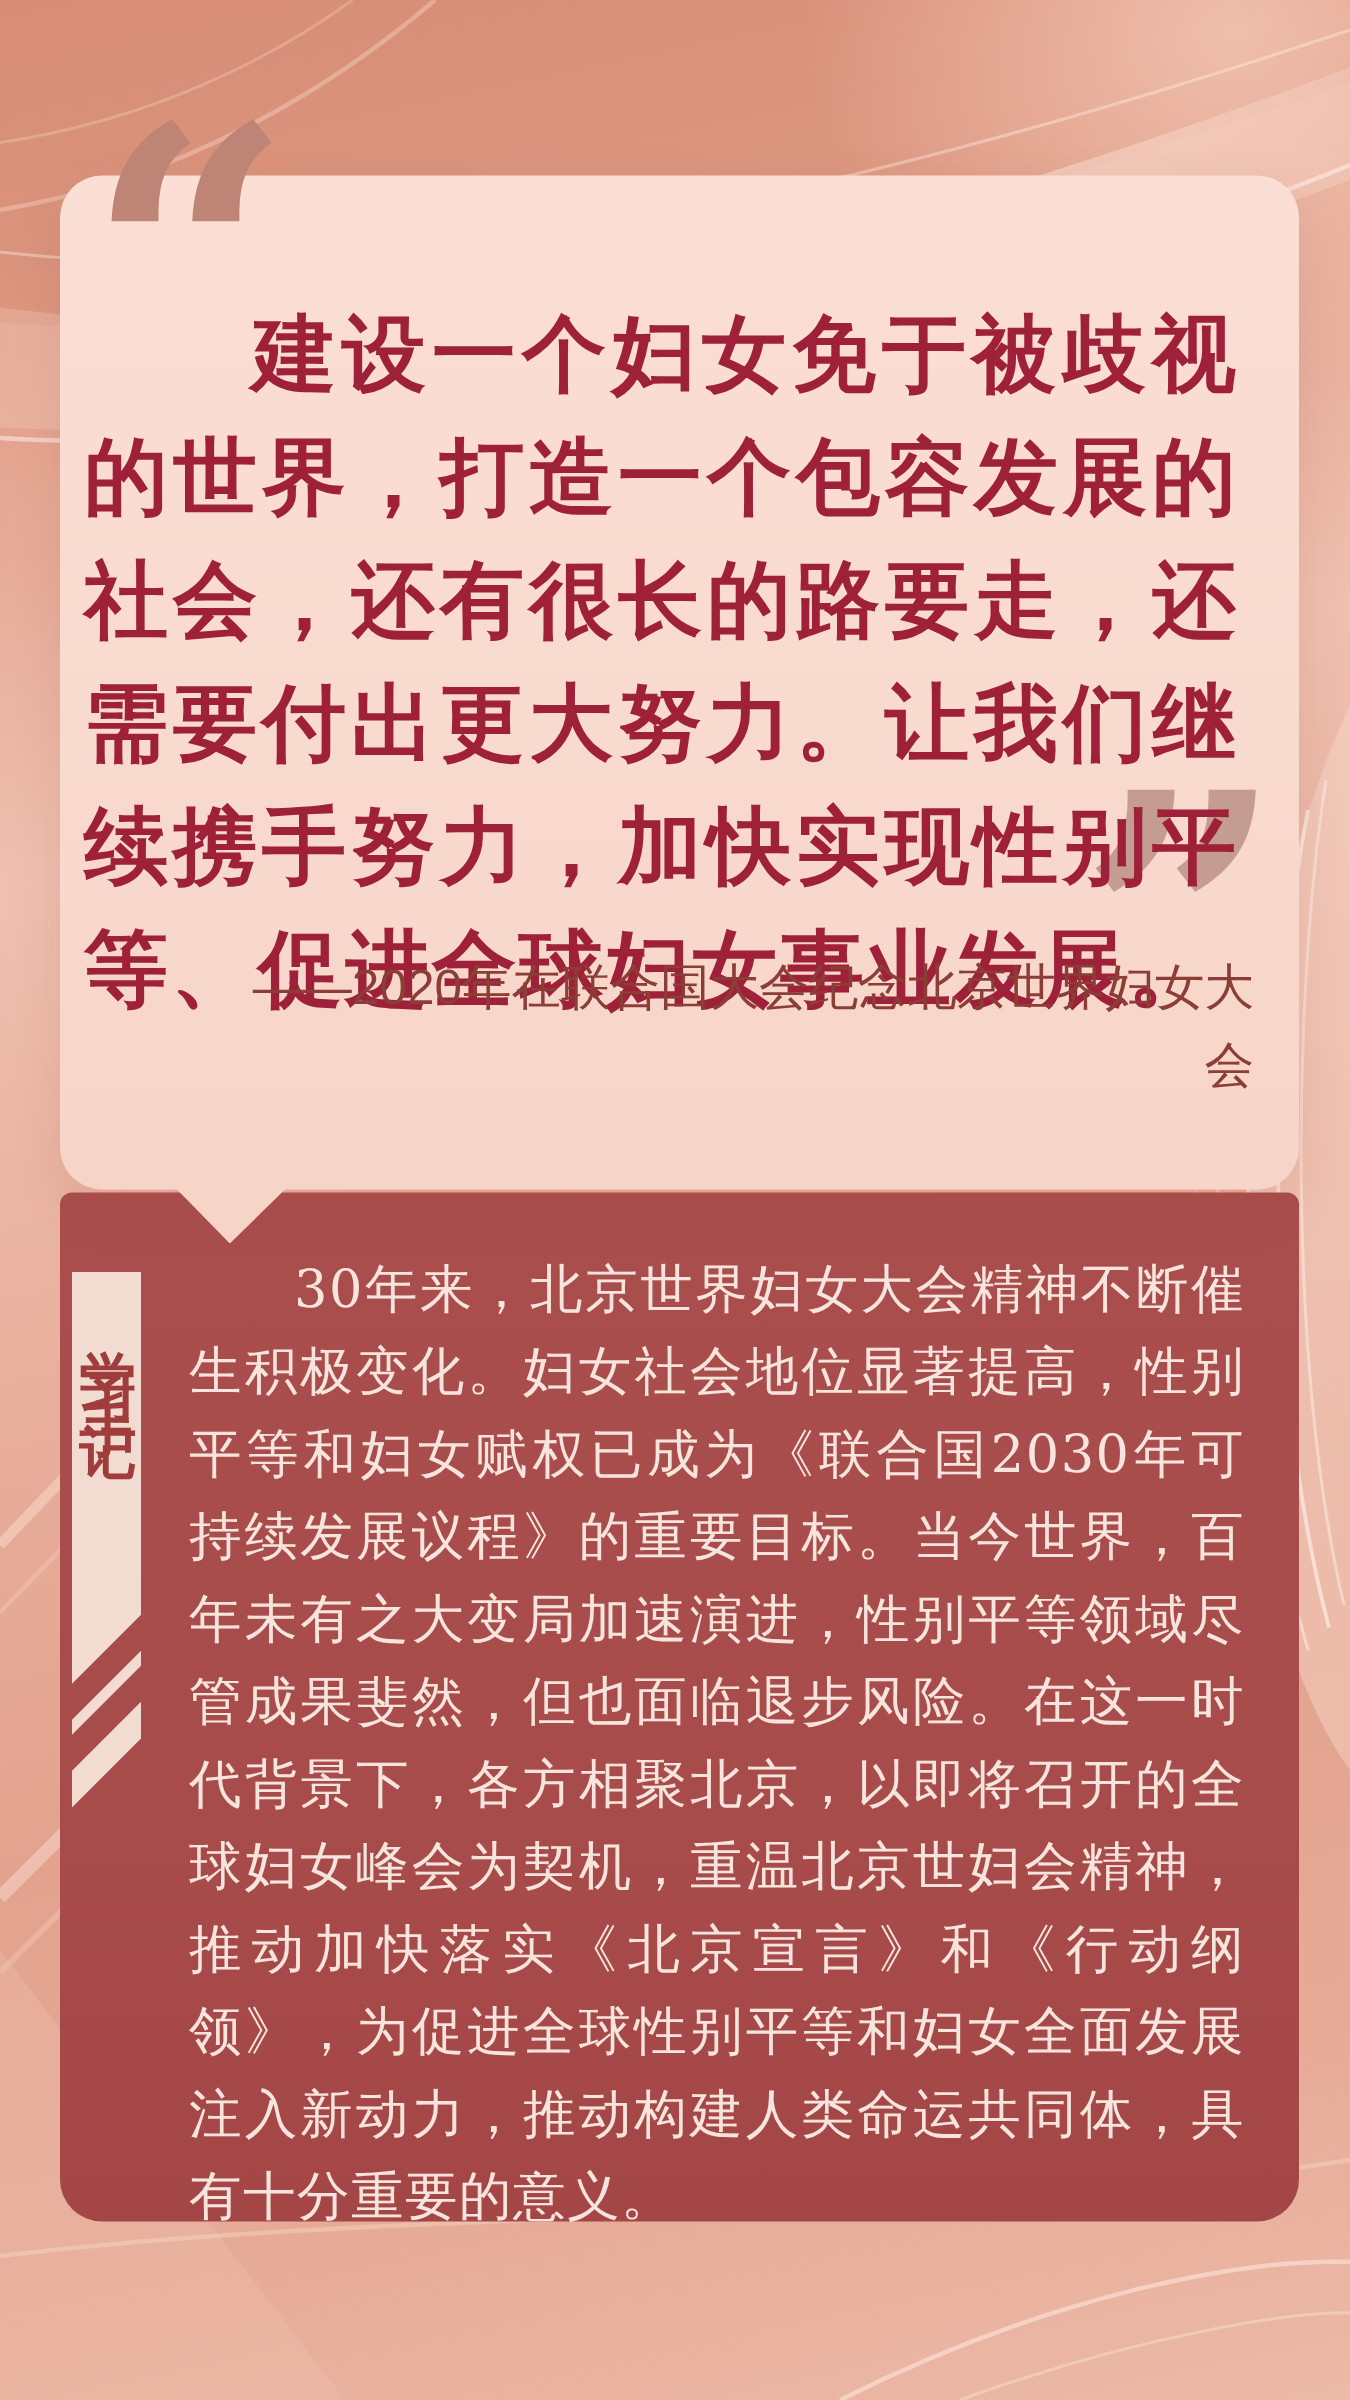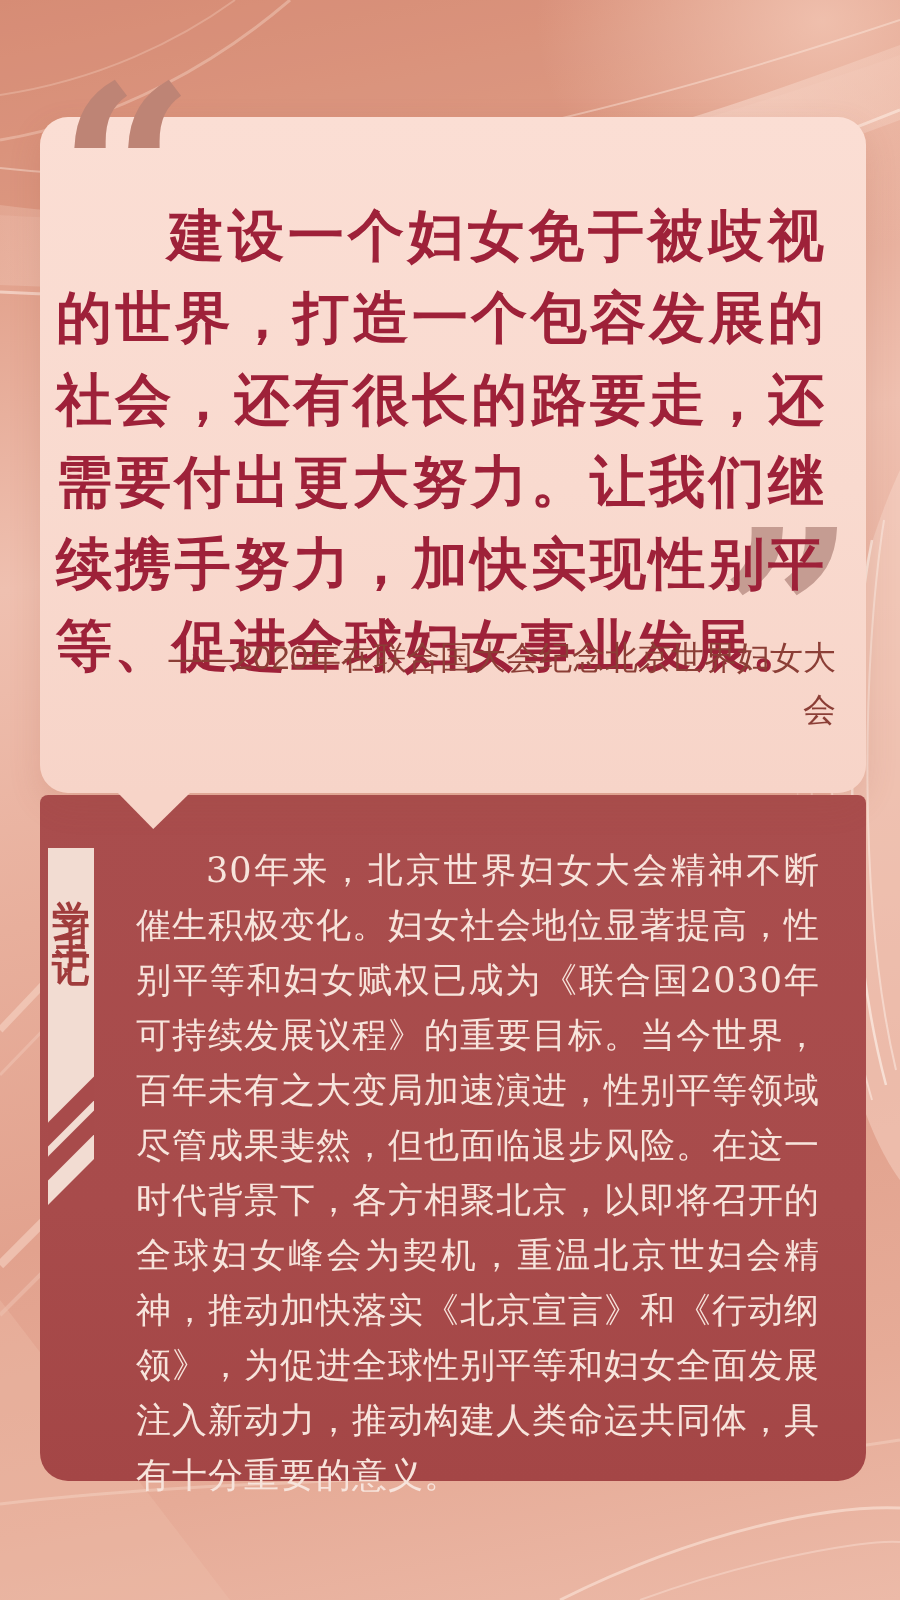--- a/index.html
+++ b/index.html
@@ -61,21 +61,21 @@
     font-size:38px;line-height:46px;letter-spacing:16px;
     font-weight:700;color:#A03C3C;text-align:left;
   }
   .stripe{
     position:absolute;width:100px;height:17px;background:#A84B4B;
     transform:rotate(-45deg);display:block;
   }
   .stripe.s1{left:-26px;top:254px;}
   .stripe.s2{left:-26px;top:288px;}
   .notes-body{
-    margin:18px;position:absolute;left:78px;right:28px;top:30px;
+    margin:8px;position:absolute;left:78px;right:28px;top:30px;
     font-family:"DejaVu Serif",serif;
     font-size:35px;line-height:55px;letter-spacing:1px;
     color:#F7E4DC;text-align:justify;text-indent:2em;
   }
 </style>
 </head>
 <body>
 
 <svg class="bg-decor" width="900" height="1600" viewBox="0 0 900 1600" xmlns="http://www.w3.org/2000/svg">
   <defs>

